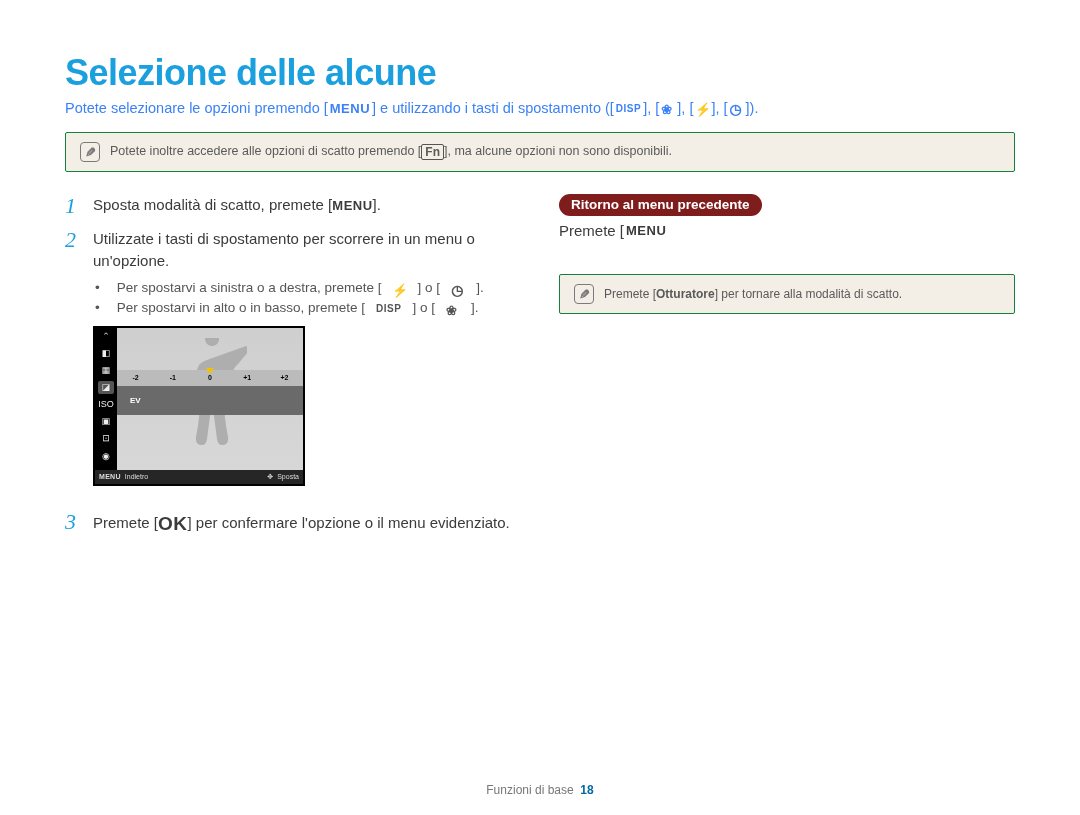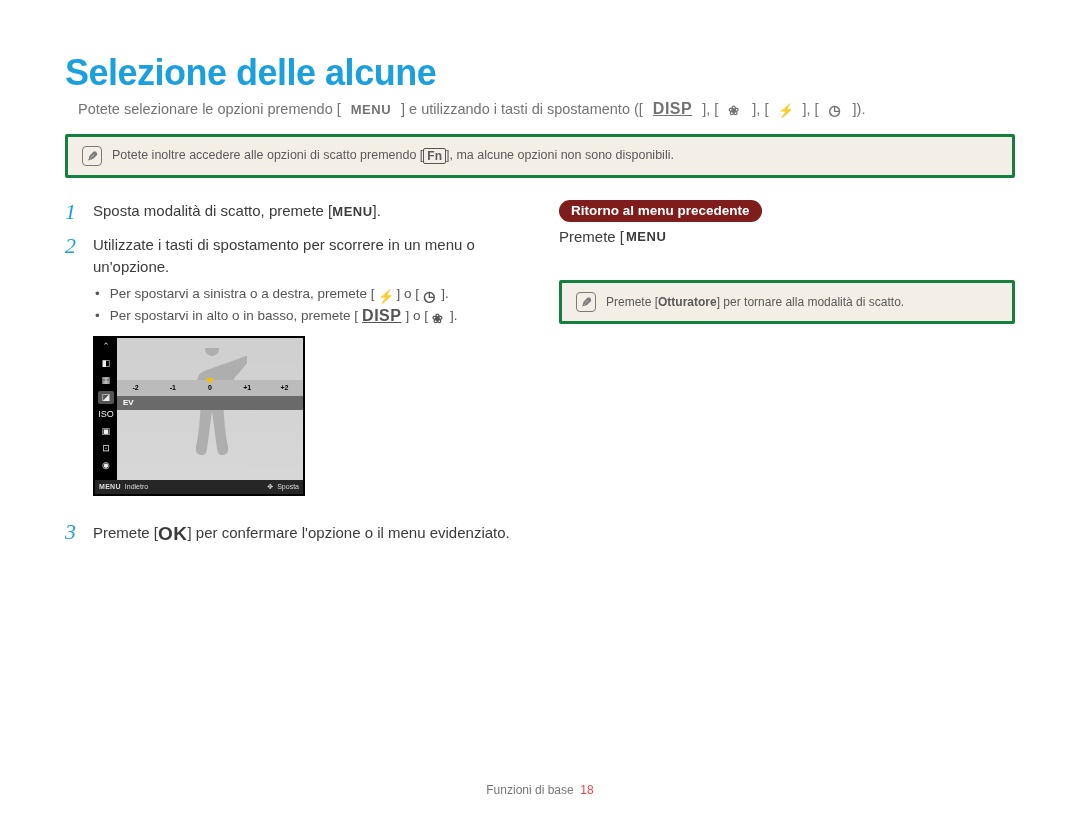--- a/index.html
+++ b/index.html
@@ -1,35 +1,35 @@
 <!DOCTYPE html>
 <html><head>
 <meta charset="utf-8">
 <style>
   * { box-sizing: border-box; margin: 0; padding: 0; }
   html, body { width: 1080px; height: 815px; background: #fff; font-family: Arial, Helvetica, sans-serif; color: #3a3a3a; }
   .page { padding: 52px 65px 0 65px; position: relative; height: 100%; }
   h1.title { color: #1a9fdf; font-size: 36px; font-weight: 600; letter-spacing: -0.5px; margin-bottom: 6px; }
-  .subtitle { font-size: 14.5px; color: #737373; display: flex; align-items: center; flex-wrap: wrap; gap: 10px; margin-left: 13px; }
-  .note-box { margin-top: 16px; background: #f3efe6; border: 3px solid #15803d; border-radius: 2px; padding: 9px 14px; display: flex; align-items: center; gap: 10px; font-size: 12.5px; color: #5a5a5a; }
+  .subtitle { font-size: 14.5px; color: #3b82f6; display: flex; align-items: center; flex-wrap: wrap; gap: 2px; }
+  .note-box { margin-top: 16px; background: #f3efe6; border: 1px solid #15803d; border-radius: 2px; padding: 9px 14px; display: flex; align-items: center; gap: 10px; font-size: 12.5px; color: #5a5a5a; }
   .note-box.small { font-size: 12px; margin-top: 35px; }
   .note-icon { width: 20px; height: 20px; border: 1.5px solid #7a7a7a; border-radius: 4px; display: inline-flex; align-items: center; justify-content: center; font-size: 13px; color: #7a7a7a; font-weight: bold; flex-shrink: 0; }
   .note-icon::before { content: "✎"; transform: scaleX(-1); }
   .columns { display: flex; gap: 38px; margin-top: 22px; }
   .col { flex: 1; min-width: 0; }
   ol.steps { list-style: none; }
   ol.steps > li { display: flex; gap: 10px; margin-bottom: 10px; font-size: 15px; line-height: 1.45; color: #3b3b3b; }
   ol.steps .num { font-family: Georgia, 'Times New Roman', serif; font-style: italic; font-size: 22px; color: #1a9fdf; line-height: 1.1; width: 18px; flex-shrink: 0; }
   ol.steps .body { flex: 1; }
   .sub-bullets { margin: 6px 0 8px 0; padding-left: 2px; }
-  .sub-bullets li { list-style: none; font-size: 13.5px; color: #555; line-height: 1.5; display: flex; align-items: center; gap: 4px; }
+  .sub-bullets li { list-style: none; font-size: 13.5px; color: #555; line-height: 1.5; display: flex; align-items: center; gap: 11px; }
   .sub-bullets li::before { content: "•"; margin-right: 6px; }
   .key-label { display: inline-flex; align-items: center; justify-content: center; font-weight: 800; font-family: Arial, sans-serif; vertical-align: middle; }
   .key-menu { font-size: 13px; letter-spacing: 0.5px; }
-  .key-disp { font-size: 16px; letter-spacing: 0.5px; text-decoration: underline; }
+  .key-disp { font-size: 10px; letter-spacing: 0.5px; }
   .key-fn   { font-size: 12px; border: 1px solid #555; padding: 0 3px; border-radius: 2px; }
   .key-ok   { font-size: 19px; letter-spacing: 0.5px; }
   .glyph-icon { display:inline-block; width:14px; height:14px; vertical-align:middle; }
   .glyph-flower { position:relative; }
   .glyph-flower::before { content:"❀"; font-size:13px; line-height:14px; font-weight:bold; }
   .glyph-flash { position:relative; }
   .glyph-flash::before { content:"⚡"; font-size:13px; line-height:14px; font-weight:bold; color:#000; }
   .glyph-timer { position:relative; }
   .glyph-timer::before { content:"◷"; font-size:14px; line-height:14px; font-weight:bold; }
   .pill { display:inline-block; background:#7f1d1d; color:#fff; border-radius:11px; padding:3px 12px 4px; font-size:13.5px; font-weight:600; margin-bottom:6px; }
@@ -38,29 +38,29 @@
 
   
   .camera { margin: 8px 0 14px 0; width: 212px; height: 160px; border: 2px solid #000; background: linear-gradient(#cfcfcf,#d8d8d8); position: relative; font-size: 8px; color:#fff; }
   .cam-left { position:absolute; left:0; top:0; bottom:14px; width:22px; background:#000; display:flex; flex-direction:column; align-items:center; padding:2px 0; gap:4px; }
   .cam-left .arrow { font-size:9px; color:#ccc; }
   .cam-left .ci { width:16px; height:14px; display:flex; align-items:center; justify-content:center; font-size:9px; color:#eee; }
   .cam-left .ci.sel { background:#555; border-radius:2px; }
   .cam-ruler { position:absolute; left:22px; right:0; top:42px; height:16px; background:#bbb; display:flex; align-items:center; }
   .cam-ruler .tick { flex:1; text-align:center; font-size:7px; color:#000; font-weight:bold; }
   .cam-ruler .marker { position:absolute; left:48%; top:-2px; width:0; height:0; border-left:4px solid transparent; border-right:4px solid transparent; border-top:6px solid #f2c200; }
-  .cam-ev { position:absolute; left:22px; right:0; top:58px; height:14px; background:#6a6a6a; display:flex; align-items:center; padding-left:6px; font-size:8px; font-weight:bold; color:#fff; }
+  .cam-ev { position:absolute; left:22px; right:0; top:58px; height:29px; background:#6a6a6a; display:flex; align-items:center; padding-left:13px; font-size:8px; font-weight:bold; color:#fff; }
   .cam-person { position:absolute; left:82px; top:10px; width:70px; height:120px; }
   .cam-person svg { width:100%; height:100%; }
   .cam-bottom { position:absolute; left:0; right:0; bottom:0; height:14px; background:#262626; display:flex; align-items:center; padding:0 4px; gap:4px; font-size:7px; color:#ddd; }
   .cam-bottom .m { font-weight:800; font-size:7px; letter-spacing:0.3px; }
   .cam-bottom .gap { flex:1; }
 
   .footer { position:absolute; bottom:18px; left:0; right:0; text-align:center; font-size:12px; color:#777; }
-  .footer .pg { color:#ef4444; }
+  .footer .pg { color:#0369a1;font-weight:bold; }
 </style>
 </head>
 <body>
 
 <div class="page">
 
   <h1 class="title">Selezione delle alcune</h1>
 
   <div class="subtitle">
     <span>Potete selezionare le opzioni premendo [</span>

